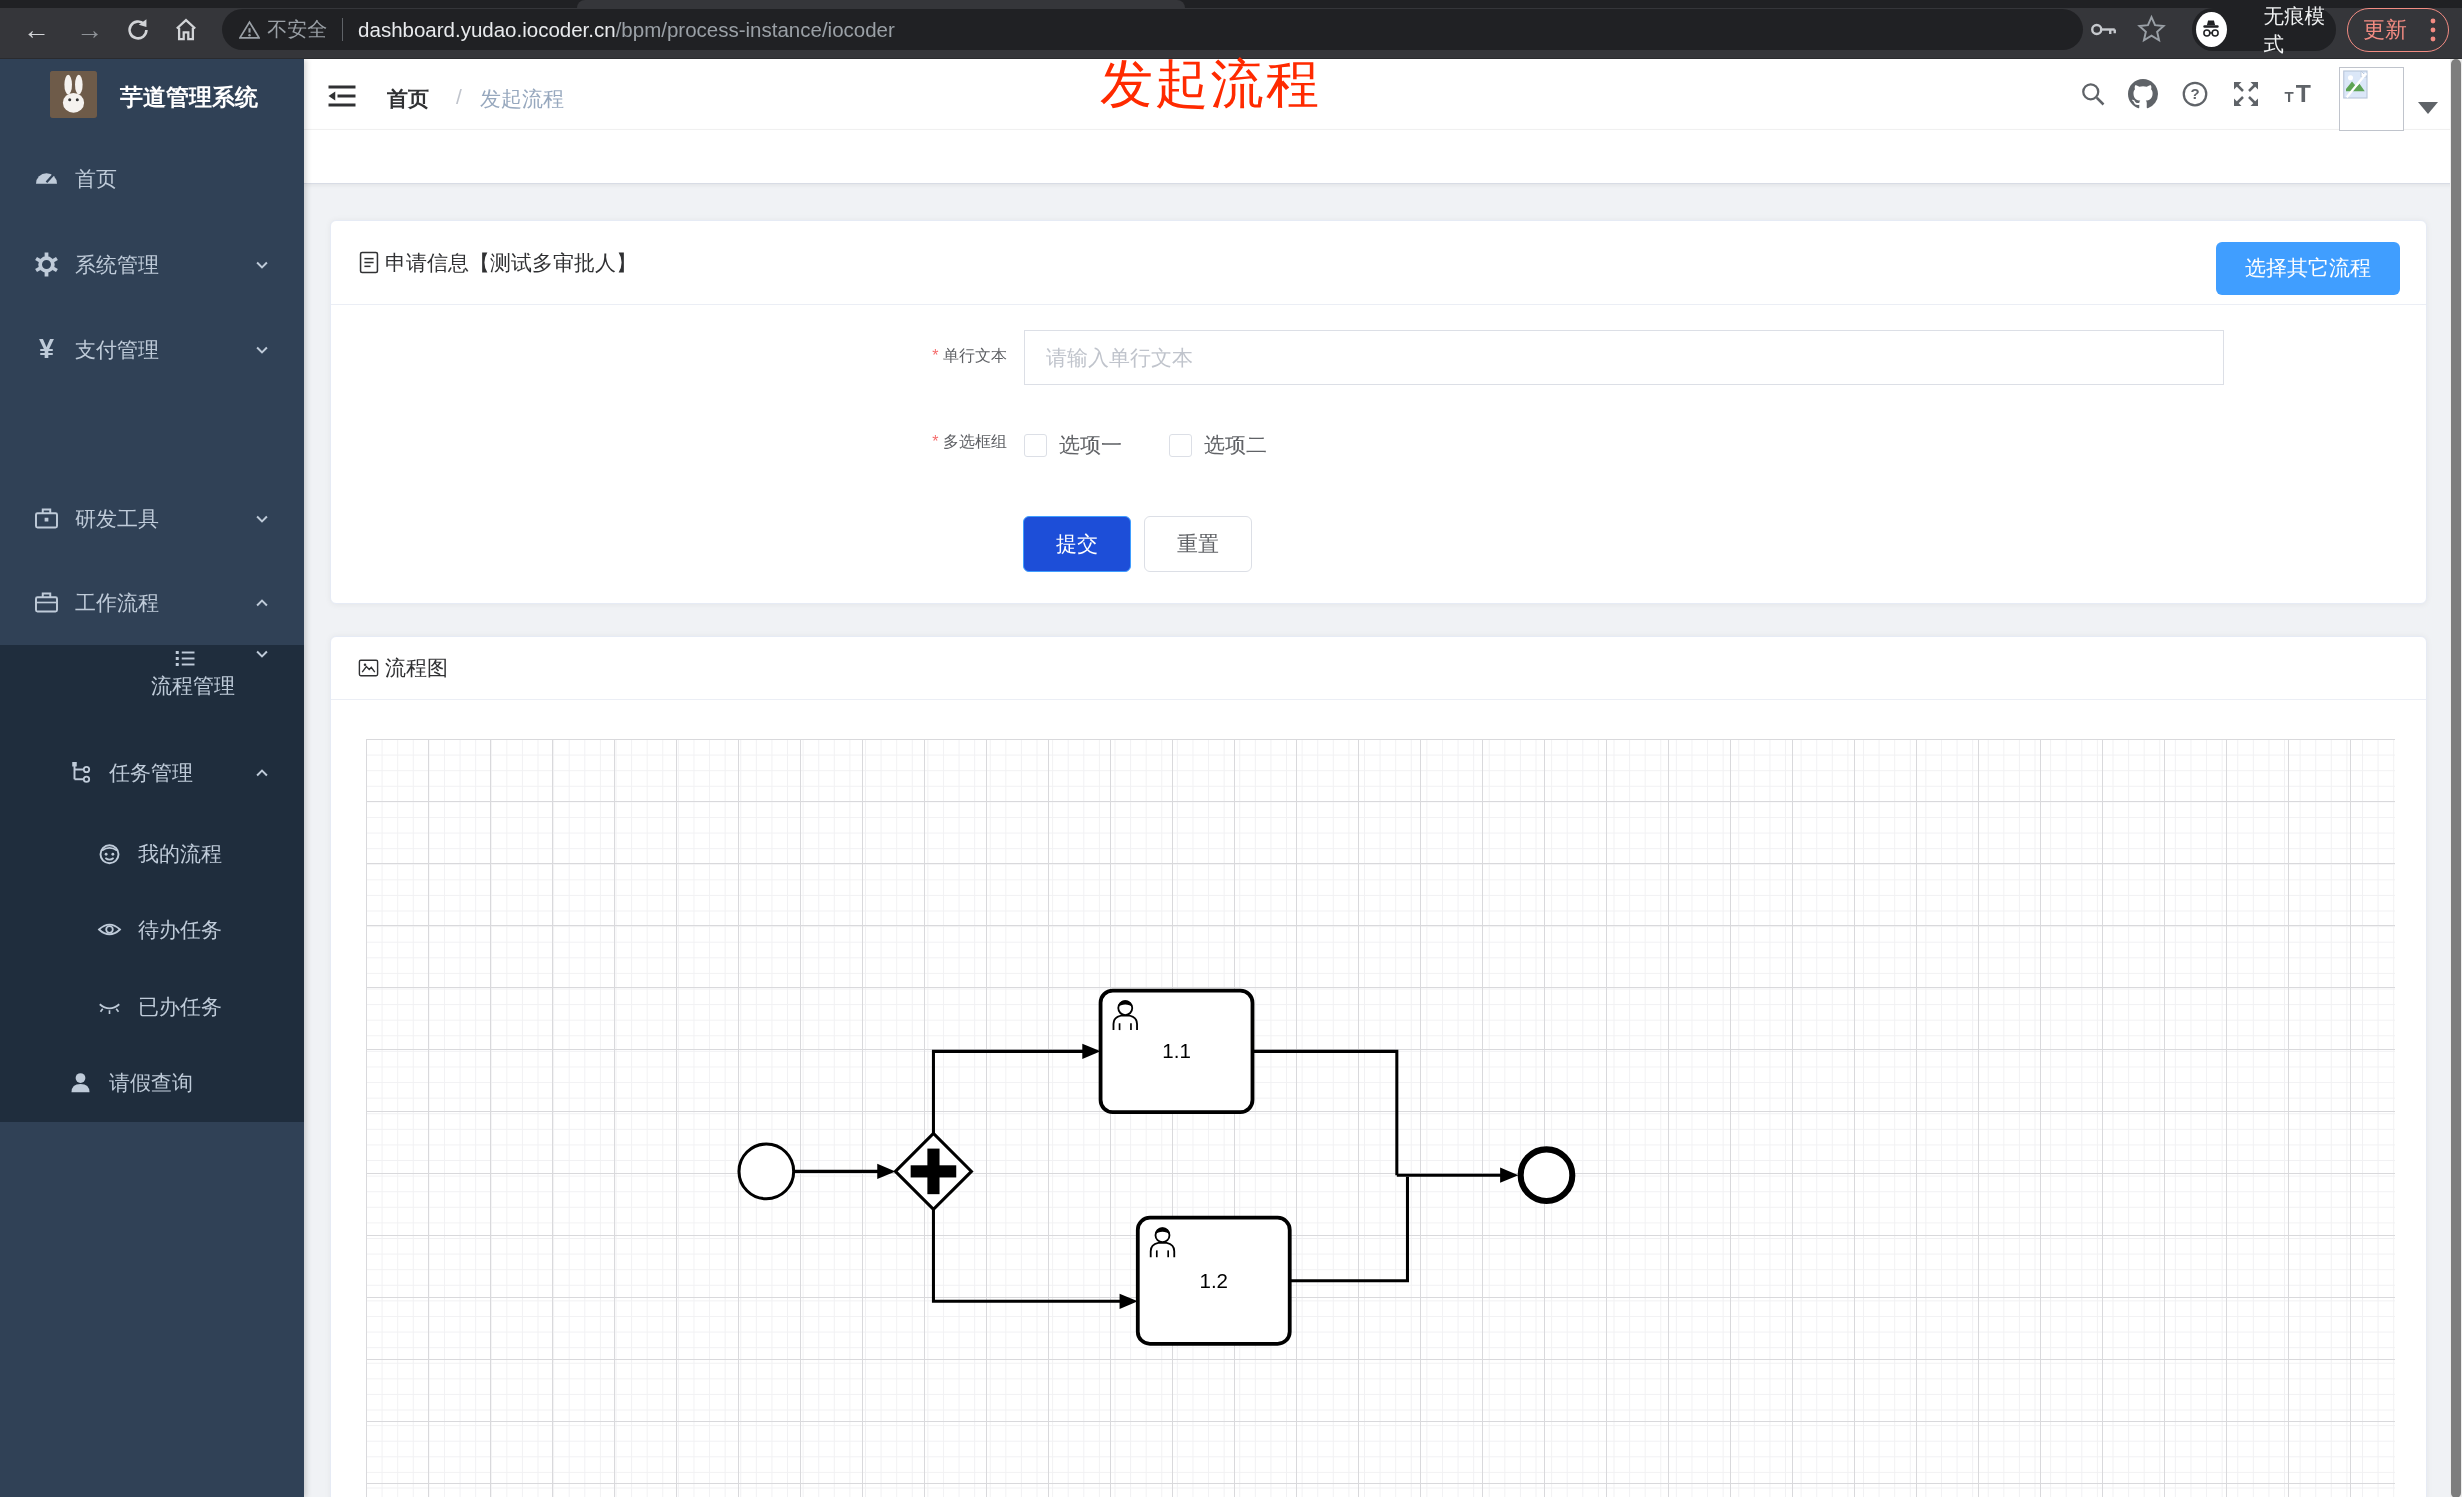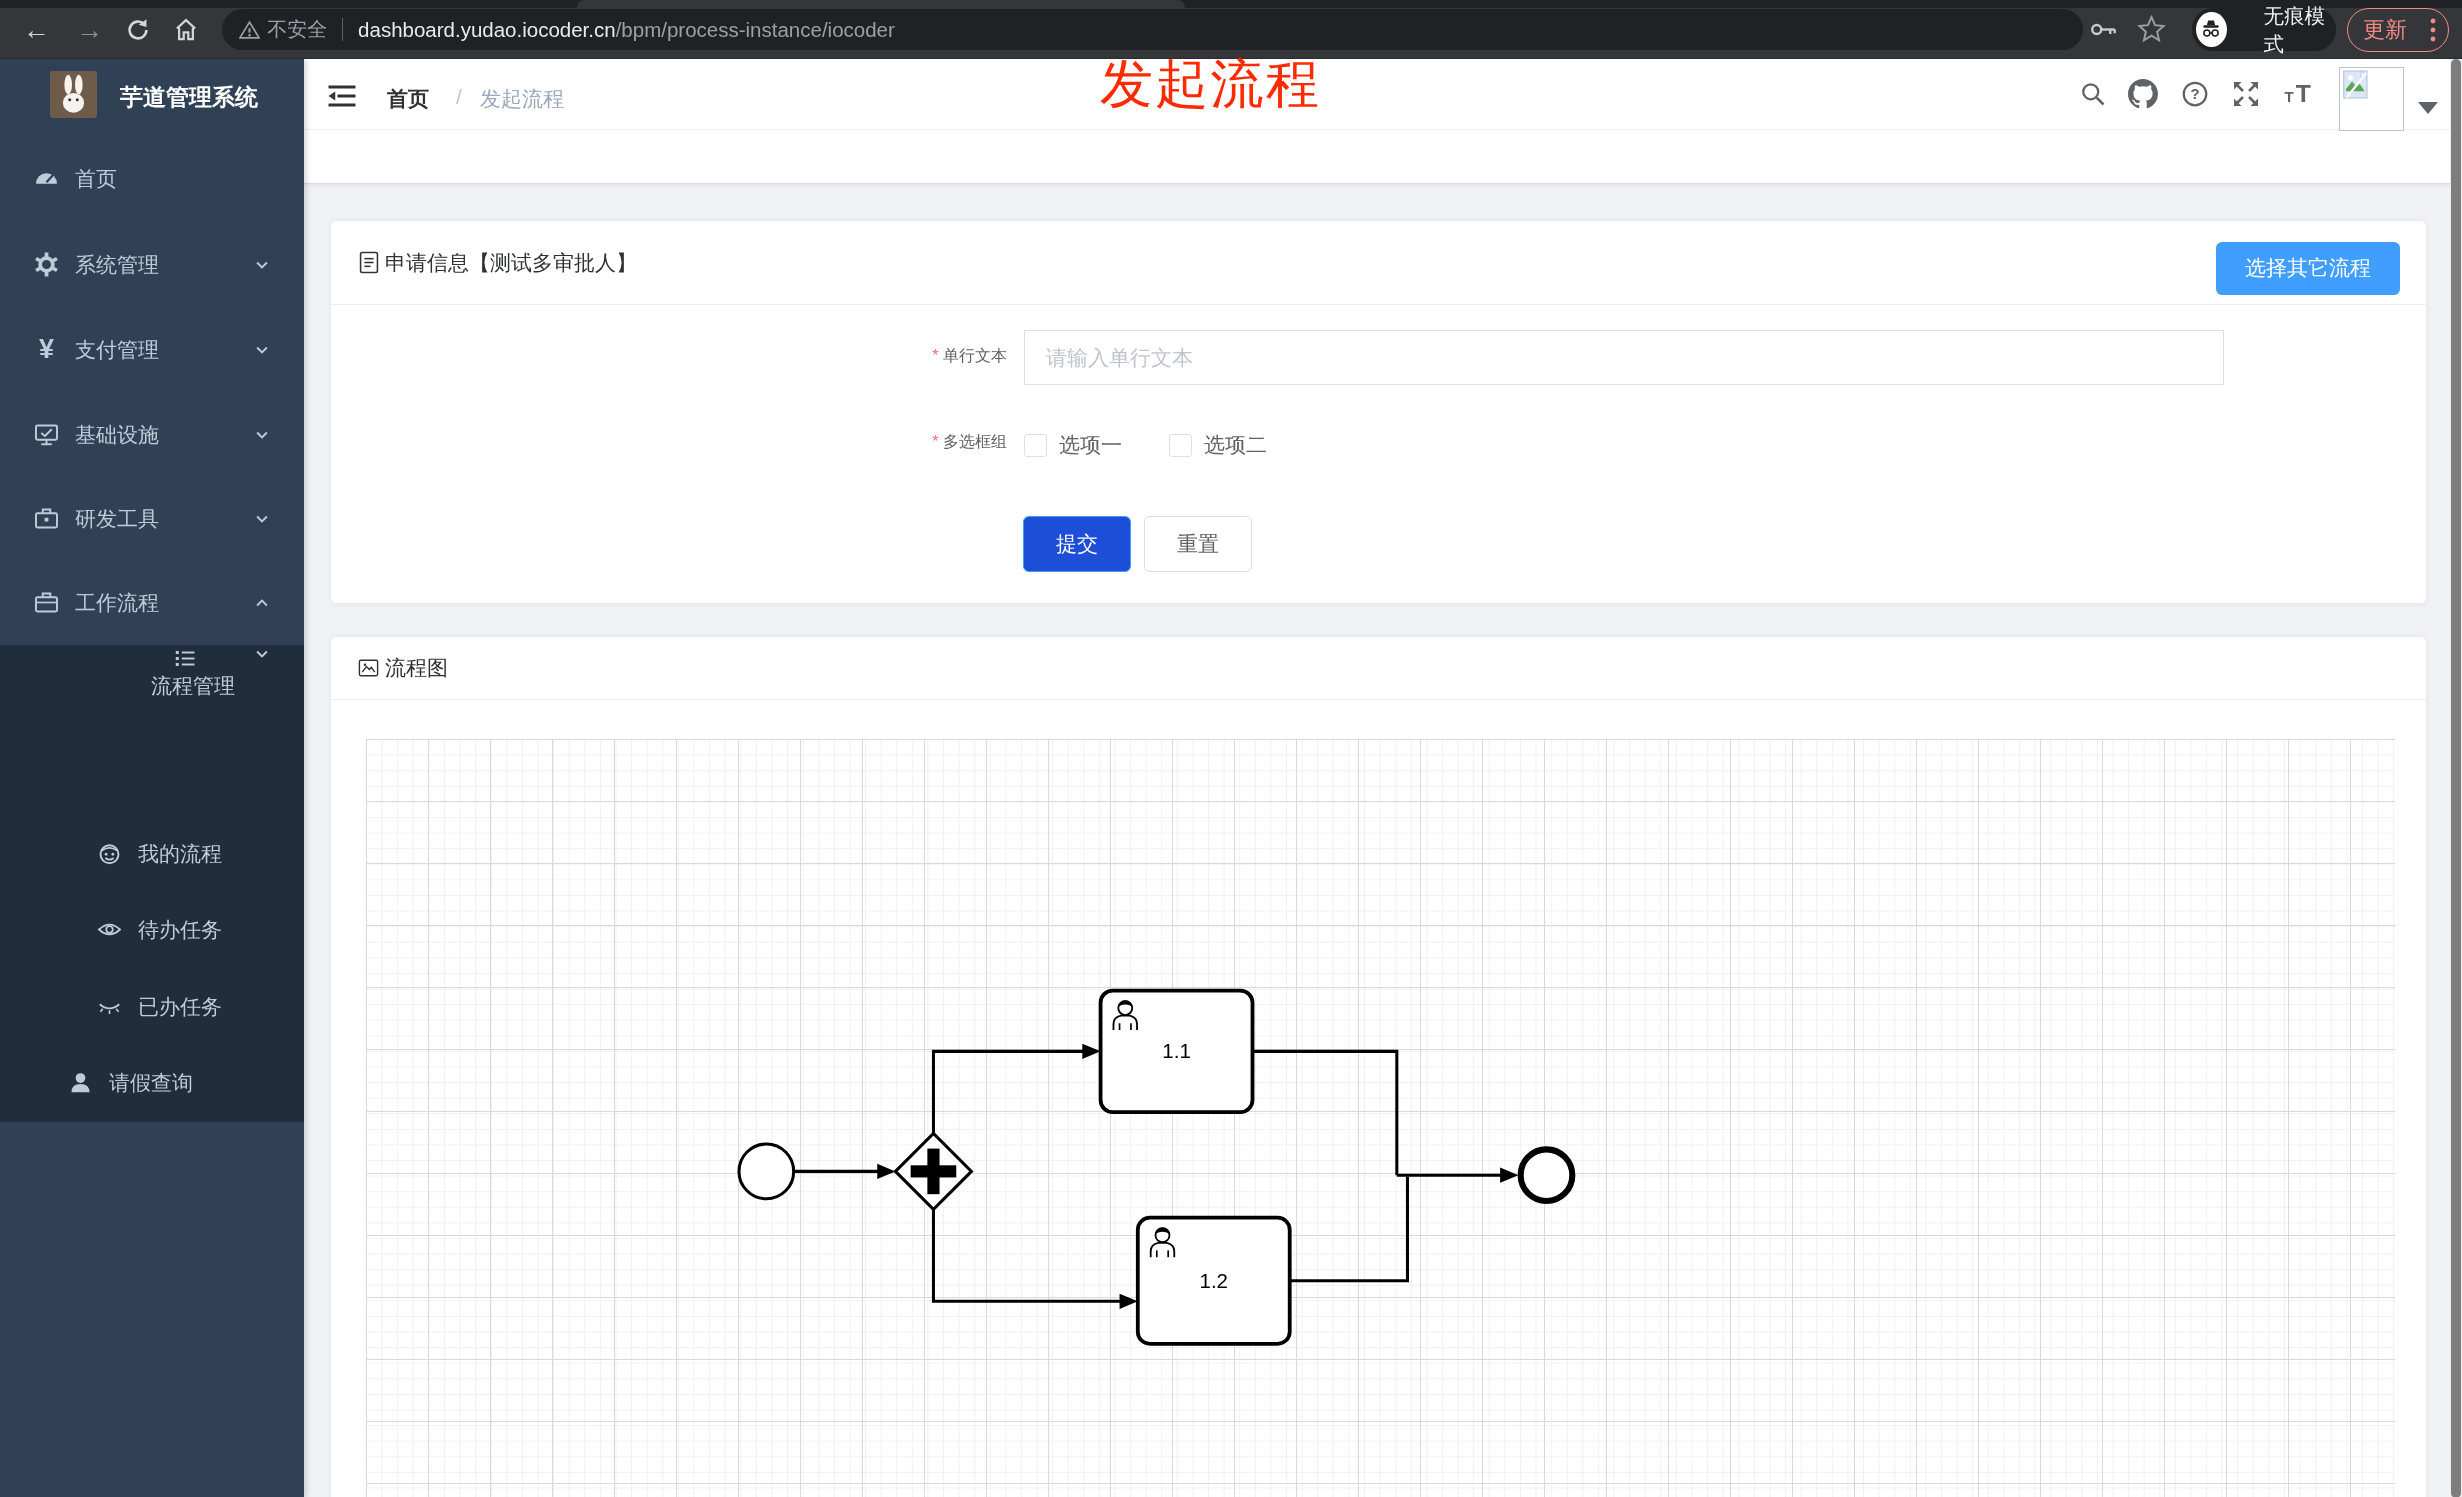--- a/index.html
+++ b/index.html
@@ -210,34 +210,20 @@
           <polyline points="5,8 11,14 17,8" fill="none" stroke="#bfcbd9" stroke-width="2.4"></polyline>
         </svg>
     </div>
     <div class="menu-row pl1" style="top:248px;">
       <span class="menu-icon" style="color:#bfcbd9;font-size:27px;font-weight:bold;">¥</span>
       <span class="menu-label">支付管理</span>
       <svg class="menu-chevron" viewBox="0 0 22 22">
           <polyline points="5,8 11,14 17,8" fill="none" stroke="#bfcbd9" stroke-width="2.4"></polyline>
         </svg>
     </div>
-    <div class="menu-row pl1" style="top:333px;">
-      <span class="menu-icon">
-          <svg width="27" height="27" viewBox="0 0 36 36">
-            <rect x="4" y="6" width="28" height="19" rx="2" fill="none" stroke="#bfcbd9" stroke-width="2.6"></rect>
-            <polyline points="11,16 16,20 25,11" fill="none" stroke="#bfcbd9" stroke-width="2.6"></polyline>
-            <line x1="18" y1="25" x2="18" y2="31" stroke="#bfcbd9" stroke-width="2.6"></line>
-            <line x1="11" y1="31" x2="25" y2="31" stroke="#bfcbd9" stroke-width="2.6"></line>
-          </svg>
-        </span>
-      <span class="menu-label">基础设施</span>
-      <svg class="menu-chevron" viewBox="0 0 22 22">
-          <polyline points="5,8 11,14 17,8" fill="none" stroke="#bfcbd9" stroke-width="2.4"></polyline>
-        </svg>
-    </div>
     <div class="menu-row pl1" style="top:417px;">
       <span class="menu-icon">
           <svg width="27" height="27" viewBox="0 0 36 36">
             <rect x="4" y="11" width="28" height="19" rx="2" fill="none" stroke="#bfcbd9" stroke-width="2.6"></rect>
             <path d="M13 11 V6 H23 V11" fill="none" stroke="#bfcbd9" stroke-width="2.6"></path>
             <rect x="15.5" y="17" width="5" height="5" fill="#bfcbd9"></rect>
           </svg>
         </span>
       <span class="menu-label">研发工具</span>
       <svg class="menu-chevron" viewBox="0 0 22 22">
@@ -267,20 +253,36 @@
               <line x1="13" y1="26" x2="30" y2="26"></line>
             </g>
             <rect x="5" y="8" width="4" height="4" fill="#bfcbd9"></rect>
             <rect x="5" y="16" width="4" height="4" fill="#bfcbd9"></rect>
             <rect x="5" y="24" width="4" height="4" fill="#bfcbd9"></rect>
           </svg>
         </span>
       <span class="menu-label">流程管理</span>
       <svg class="menu-chevron" viewBox="0 0 22 22">
           <polyline points="5,8 11,14 17,8" fill="none" stroke="#bfcbd9" stroke-width="2.4"></polyline>
+        </svg>
+    </div>
+    <div class="menu-row pl2" style="top:671px;">
+      <span class="menu-icon">
+          <svg width="27" height="27" viewBox="0 0 36 36">
+            <path d="M10 7 V27" fill="none" stroke="#bfcbd9" stroke-width="2.6"></path>
+            <path d="M10 14 H22" fill="none" stroke="#bfcbd9" stroke-width="2.6"></path>
+            <path d="M10 27 H22" fill="none" stroke="#bfcbd9" stroke-width="2.6"></path>
+            <rect x="7" y="4" width="6" height="6" fill="#bfcbd9"></rect>
+            <circle cx="26" cy="14" r="3.6" fill="none" stroke="#bfcbd9" stroke-width="2.4"></circle>
+            <circle cx="26" cy="27" r="3.6" fill="none" stroke="#bfcbd9" stroke-width="2.4"></circle>
+          </svg>
+        </span>
+      <span class="menu-label">任务管理</span>
+      <svg class="menu-chevron" viewBox="0 0 22 22">
+          <polyline points="5,14 11,8 17,14" fill="none" stroke="#bfcbd9" stroke-width="2.4"></polyline>
         </svg>
     </div>
 
     <div class="menu-row l3 pl3" style="top:755px;">
       <span class="menu-icon">
           <svg width="27" height="27" viewBox="0 0 36 36">
             <circle cx="18" cy="19" r="12" fill="none" stroke="#bfcbd9" stroke-width="2.6"></circle>
             <path d="M8 14 q10 -7 20 0" fill="none" stroke="#bfcbd9" stroke-width="2.4"></path>
             <circle cx="13.5" cy="19" r="1.9" fill="#bfcbd9"></circle>
             <circle cx="22.5" cy="19" r="1.9" fill="#bfcbd9"></circle>

